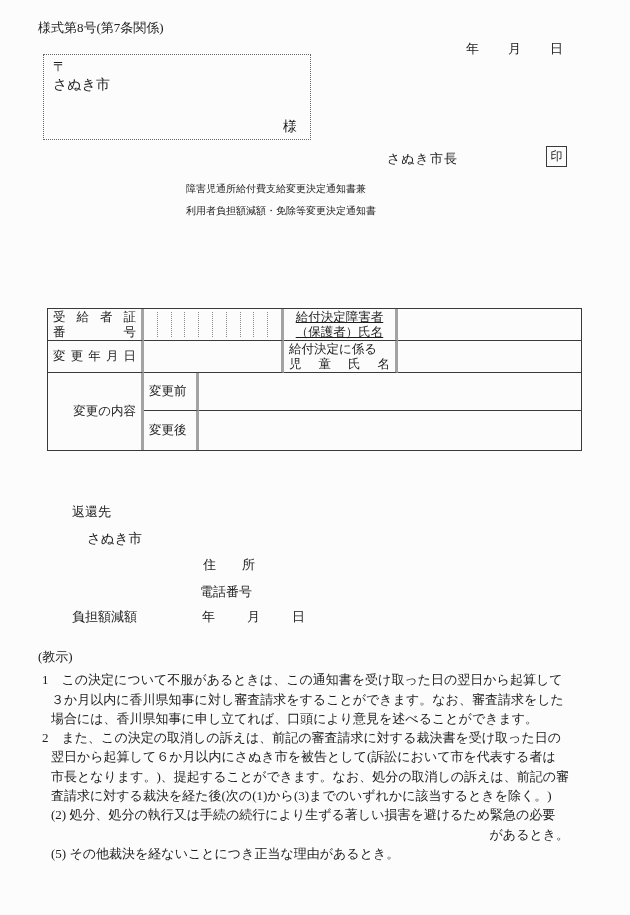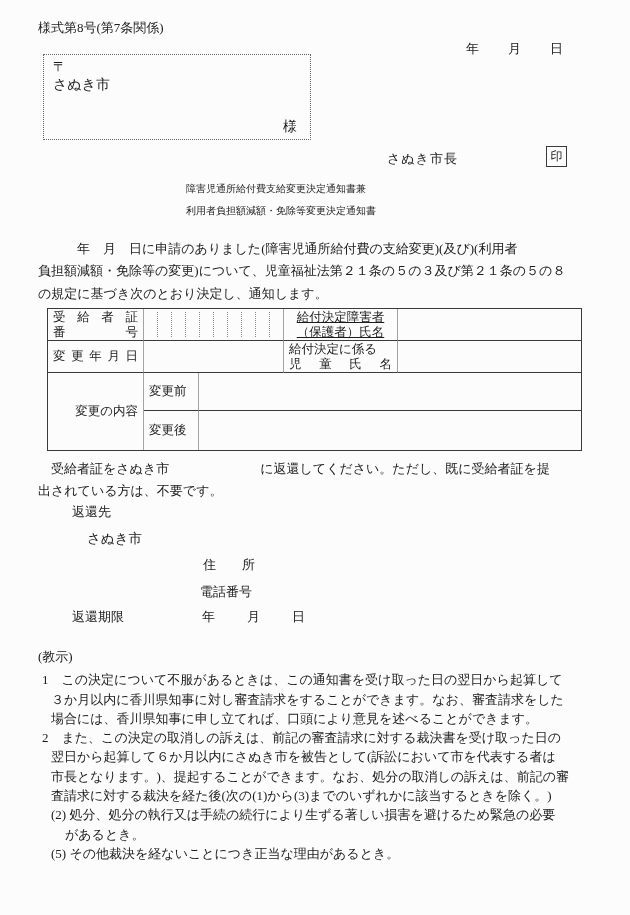--- a/index.html
+++ b/index.html
@@ -40,41 +40,41 @@
     display:grid;
     grid-template-columns:96px 55px 85px 114px 183px;
     grid-template-rows:32px 32px 38px 39px;
     font-size:12.5px;
   }
   .cell{
     box-sizing:border-box;
     display:flex;flex-direction:column;justify-content:center;
     padding:0 5px;line-height:15px;
   }
-  .br{border-right:1px solid #a3a3a3;}
+  .br{border-right:3px solid #a3a3a3;}
   .bb{border-bottom:1px solid #3a3a3a;}
   .tj{text-align:justify;text-align-last:justify;}
   .tc{text-align:center;text-decoration:underline;}
   .digits{flex-direction:row;padding:0;align-items:stretch;}
   .digit{flex:1;margin:3px 0;border-left:1px dotted #8a8a8a;}
   .digit:first-child{border-left:none;}
   
   .return-note{left:38px;top:458px;line-height:22.4px;}
   .return-to{left:72px;top:503px;}
   .return-city{left:87px;top:530px;font-size:13.5px;}
   .addr-label{left:203px;top:556px;}
   .phone-label{left:200px;top:583px;}
   .deadline-label{left:72px;top:608px;}
   .deadline-date{left:202px;top:608px;display:flex;gap:32px;}
   
   .kyoji{left:38px;top:647px;line-height:19.3px;}
   .kyoji-head{margin-bottom:4px;}
   .ind0{margin-left:4px;}
   .ind1{margin-left:13px;}
-  .ind2{margin-left:27px;}
+  .ind2{text-align:right;}
 </style>
 </head>
 <body>
 
 <div class="page">
 
   <div class="abs form-no line">様式第8号(第7条関係)</div>
 
   <div class="abs date-top">
     <span>年</span>
@@ -91,25 +91,20 @@
   <div class="abs mayor">さぬき市長</div>
   <div class="abs seal-box">
     <span>印</span>
   </div>
 
   <div class="abs title-block">
     <div class="line">障害児通所給付費支給変更決定通知書兼</div>
     <div class="line">利用者負担額減額・免除等変更決定通知書</div>
   </div>
 
-  <div class="abs intro">
-    <div class="line">　　　年　月　日に申請のありました(障害児通所給付費の支給変更)(及び)(利用者</div>
-    <div class="line">負担額減額・免除等の変更)について、児童福祉法第２１条の５の３及び第２１条の５の８</div>
-    <div class="line">の規定に基づき次のとおり決定し、通知します。</div>
-  </div>
 
   <div class="abs decision-table">
 
     <div class="cell br bb" style="grid-column:1;grid-row:1;">
       <div class="tj">受給者証</div>
       <div class="tj">番号</div>
     </div>
     <div class="cell br bb digits" style="grid-column:2/4;grid-row:1;">
       <div class="digit"></div>
       <div class="digit"></div>
@@ -144,30 +139,26 @@
     <div class="cell br bb" style="grid-column:2;grid-row:3;">
       <div>変更前</div>
     </div>
     <div class="cell bb" style="grid-column:3/6;grid-row:3;"></div>
     <div class="cell br" style="grid-column:2;grid-row:4;">
       <div>変更後</div>
     </div>
     <div class="cell" style="grid-column:3/6;grid-row:4;"></div>
   </div>
 
-  <div class="abs return-note">
-    <div class="line">　受給者証をさぬき市　　　　　　　に返還してください。ただし、既に受給者証を提</div>
-    <div class="line">出されている方は、不要です。</div>
-  </div>
 
   <div class="abs return-to line">返還先</div>
   <div class="abs return-city line">さぬき市</div>
   <div class="abs addr-label line">住　　所</div>
   <div class="abs phone-label line">電話番号</div>
-  <div class="abs deadline-label line">返還期限</div>
+  <div class="abs deadline-label line">負担額減額</div>
   <div class="abs deadline-date">
     <span>年</span>
     <span>月</span>
     <span>日</span>
   </div>
 
   <div class="abs kyoji">
     <div class="kyoji-head line">(教示)</div>
     <div class="line ind0">1　この決定について不服があるときは、この通知書を受け取った日の翌日から起算して</div>
     <div class="line ind1">３か月以内に香川県知事に対し審査請求をすることができます。なお、審査請求をした</div>

